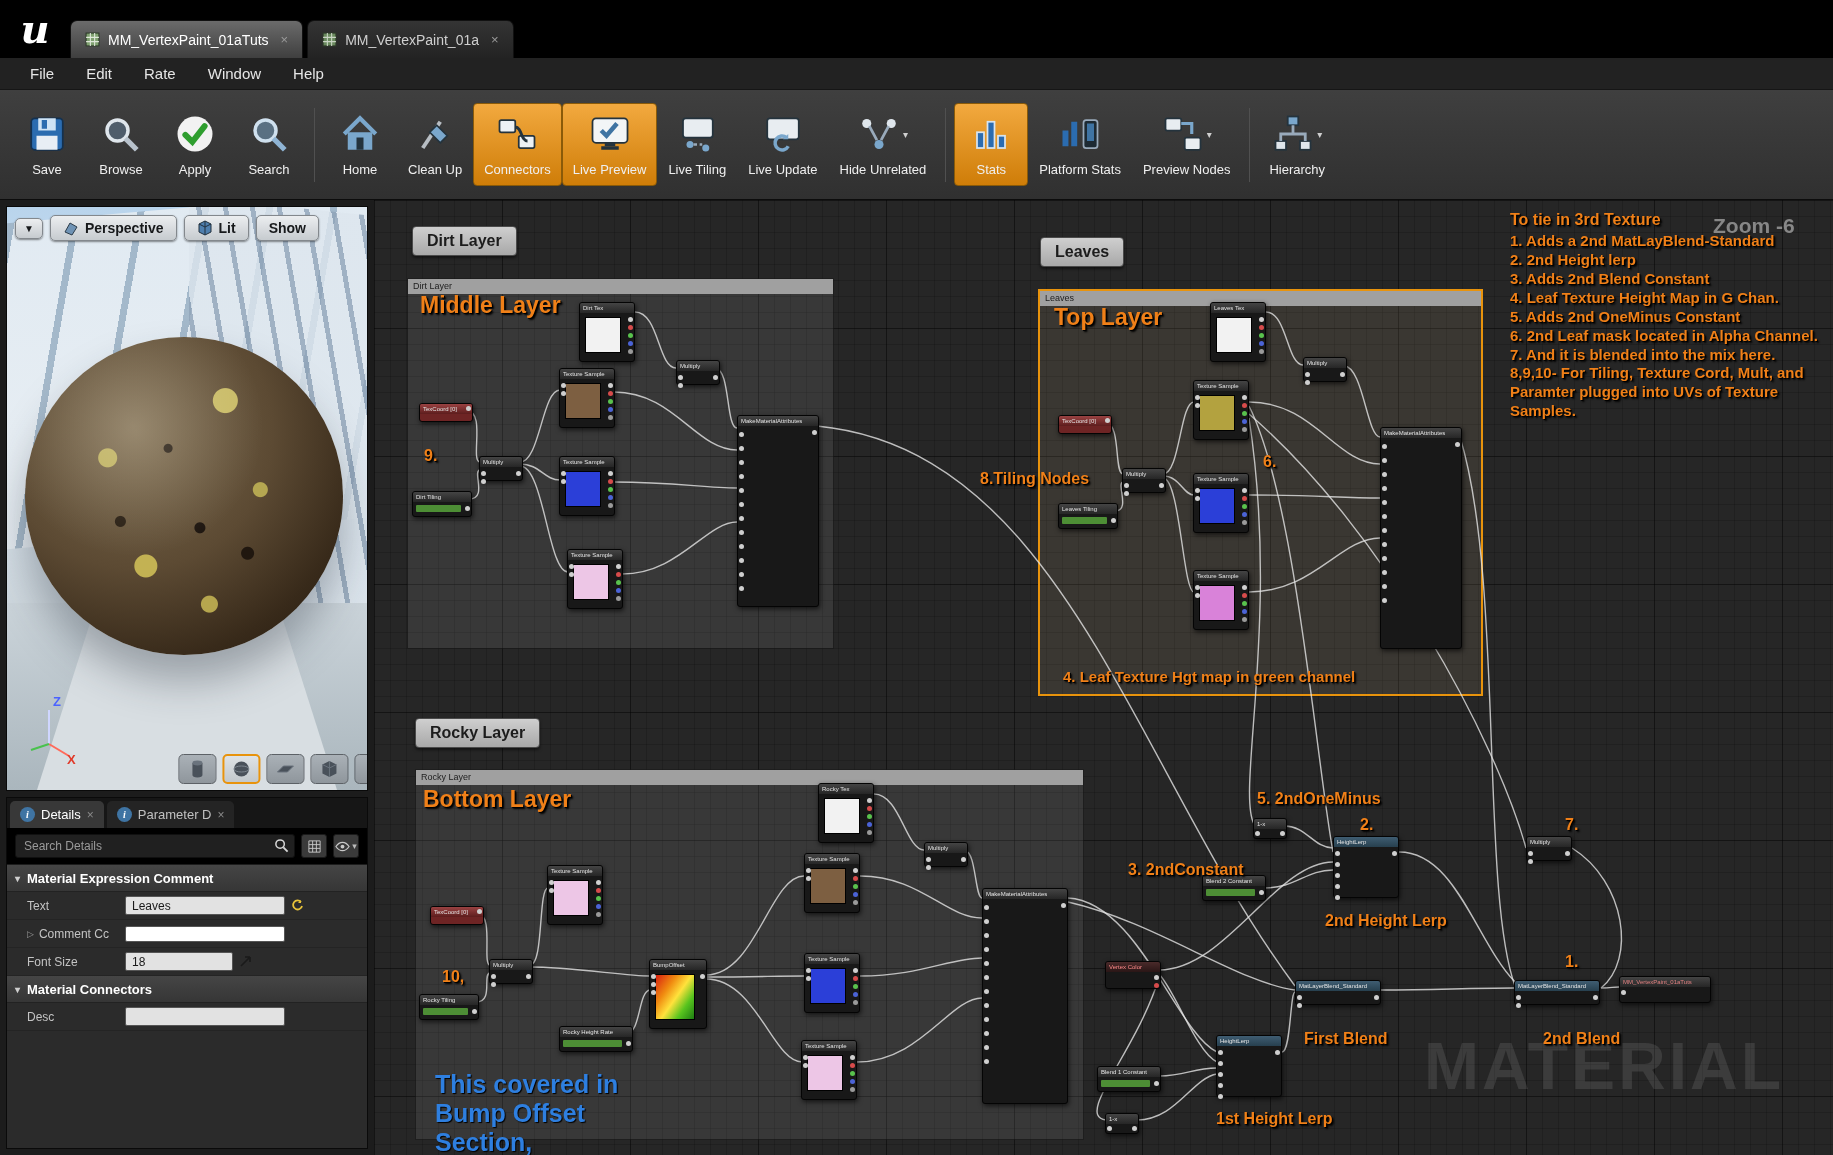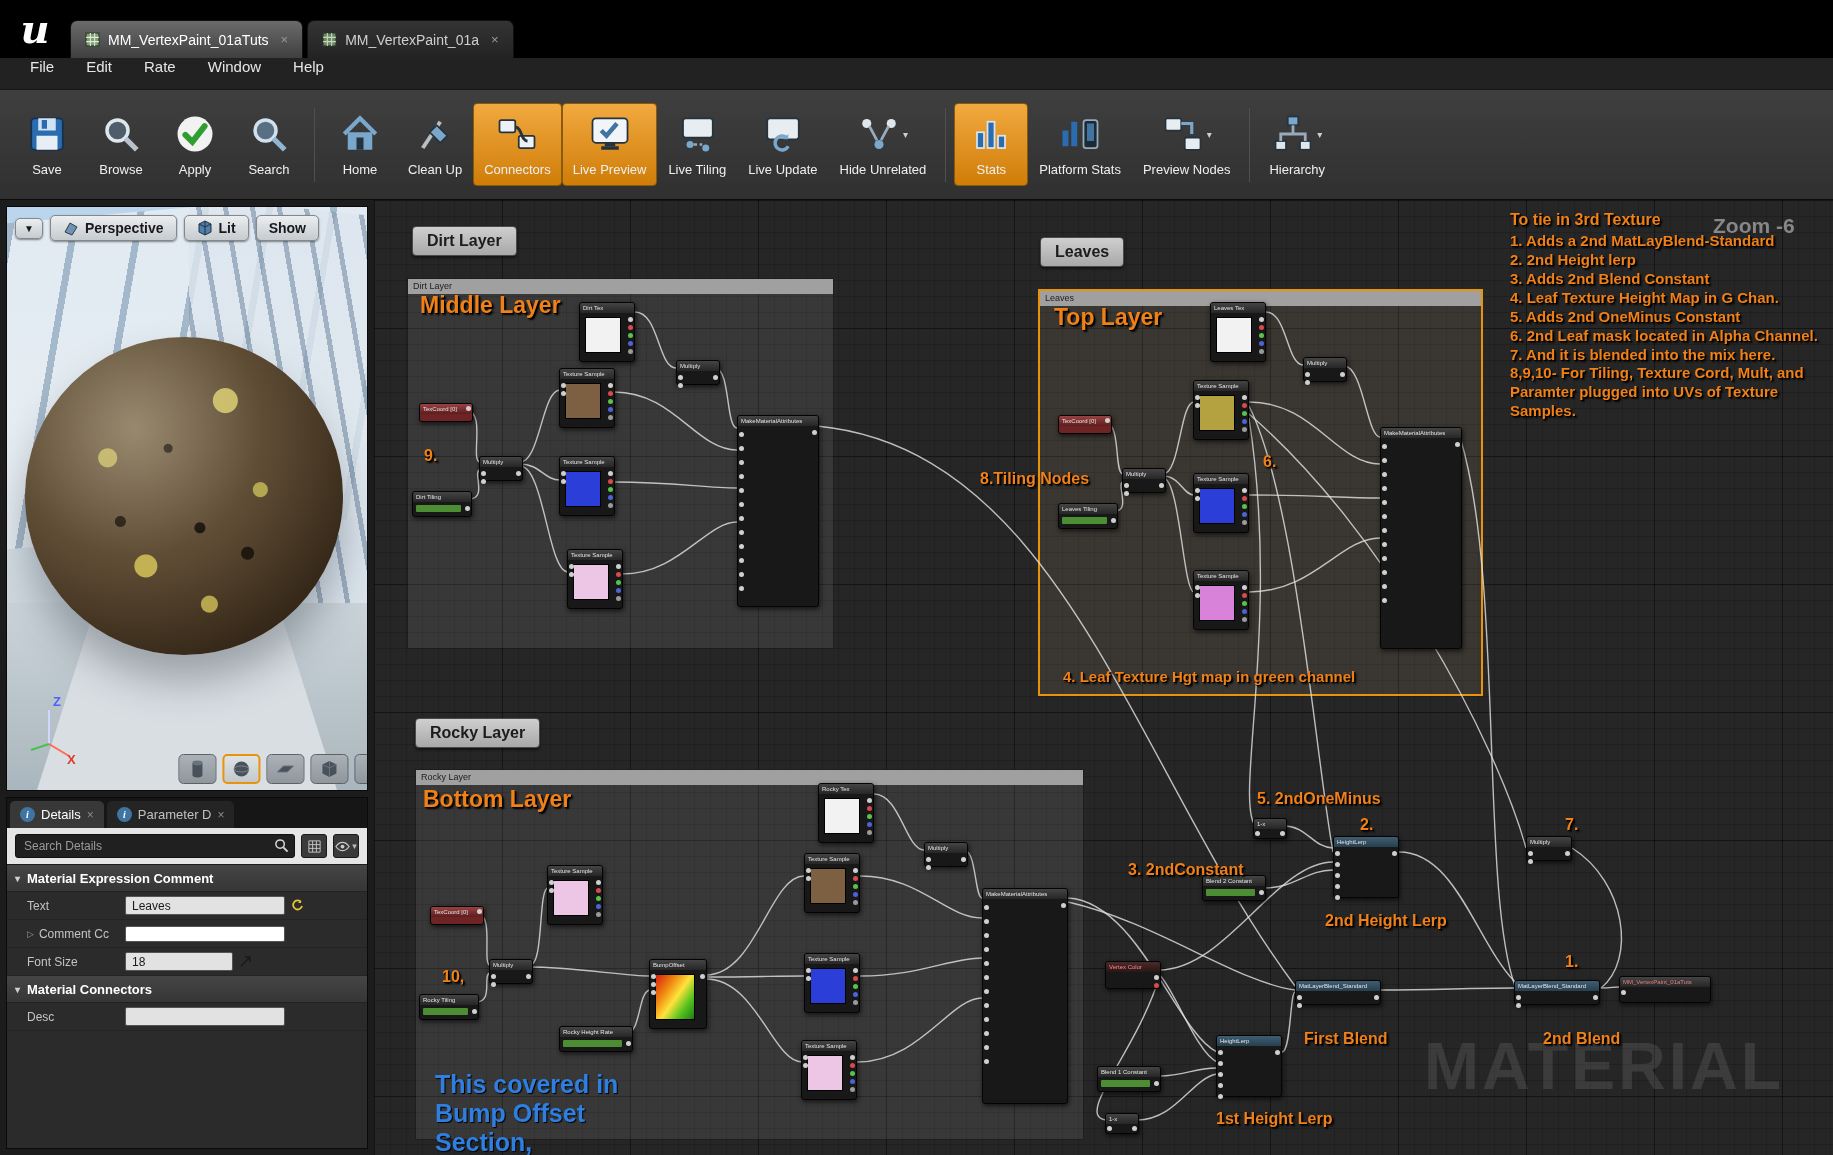--- a/index.html
+++ b/index.html
@@ -12,21 +12,21 @@
   .logo{width:70px;align-self:stretch;display:flex;align-items:center;justify-content:center;
     font-family:"DejaVu Serif",serif;font-style:italic;font-weight:bold;font-size:40px;color:#fff;line-height:1}
   .atab{height:38px;display:flex;align-items:center;gap:8px;padding:0 14px;margin-right:4px;
     border-radius:7px 7px 0 0;font-size:14px;color:#cfcfcf;background:linear-gradient(#343434,#232323);
     border:1px solid #111;border-bottom:none;cursor:pointer}
   .atab.active{background:linear-gradient(#6b6b6b,#3f3f3f);color:#fff}
   .atab .close{color:#9a9a9a;font-size:13px;margin-left:4px}
   .tabicon{width:15px;height:15px;flex:0 0 auto}
 
   
-  .menubar{height:32px;background:#222;display:flex;padding-left:14px;flex:0 0 auto;border-bottom:1px solid #161616}
+  .menubar{height:32px;background:#222;display:flex;align-items:center;padding-left:14px;flex:0 0 auto;border-bottom:1px solid #161616}
   .menu-item{padding:0 16px;font-size:15px;color:#e6e6e6;cursor:pointer}
 
   
   .toolbar{height:110px;background:linear-gradient(#3f3f3f,#303030);display:flex;align-items:center;
     padding:0 10px;flex:0 0 auto;border-bottom:1px solid #0c0c0c}
   .tbtn{display:flex;flex-direction:column;align-items:center;justify-content:center;gap:6px;
     min-width:74px;padding:8px 10px;border-radius:4px;cursor:pointer;border:1px solid transparent}
   .tbtn .iconwrap{display:flex;align-items:center;gap:3px;height:44px}
   .tbtn svg{width:42px;height:42px}
   .tbtn .lbl{font-size:13px;color:#efefef;white-space:nowrap}
@@ -77,21 +77,21 @@
 
   
   .details{flex:1;background:#2b2b2b;border:1px solid #0a0a0a;display:flex;flex-direction:column;min-height:0}
   .dtabs{height:30px;background:#161616;display:flex;align-items:flex-end;gap:3px;padding:3px 3px 0}
   .dtab{height:27px;display:flex;align-items:center;gap:6px;padding:0 10px;border-radius:5px 5px 0 0;
     font-size:13px;color:#c0c0c0;background:#242424;cursor:pointer;white-space:nowrap;overflow:hidden}
   .dtab.active{background:#383838;color:#fff}
   .dtab .info{width:15px;height:15px;border-radius:50%;background:#3f74a3;color:#fff;font-size:10px;
     font-weight:bold;display:inline-flex;align-items:center;justify-content:center;font-family:"Liberation Serif",serif;font-style:italic}
   .dtab .close{color:#8a8a8a;font-size:12px}
-  .dsearch{display:flex;align-items:center;gap:6px;padding:6px 8px;background:#e5e5e5;border-bottom:1px solid #1d1d1d}
+  .dsearch{display:flex;align-items:center;gap:6px;padding:6px 8px;background:#000000;border-bottom:1px solid #1d1d1d}
   .sfield{position:relative;flex:1}
   .sfield input{width:100%;height:24px;background:#202020;border:1px solid #101010;border-radius:3px;
     color:#d8d8d8;font-size:12px;padding:0 26px 0 8px;font-family:inherit}
   .sfield input::placeholder{color:#9a9a9a}
   .sfield svg{position:absolute;right:6px;top:4px;width:15px;height:15px}
   .dsbtn{width:26px;height:24px;background:#3a3a3a;border:1px solid #1a1a1a;border-radius:3px;
     display:flex;align-items:center;justify-content:center;gap:2px;cursor:pointer}
   .dsbtn svg{width:15px;height:15px}
   .dsbtn .caret{font-size:9px;color:#bbb}
   .dcat{height:27px;display:flex;align-items:center;gap:7px;padding:0 8px;

